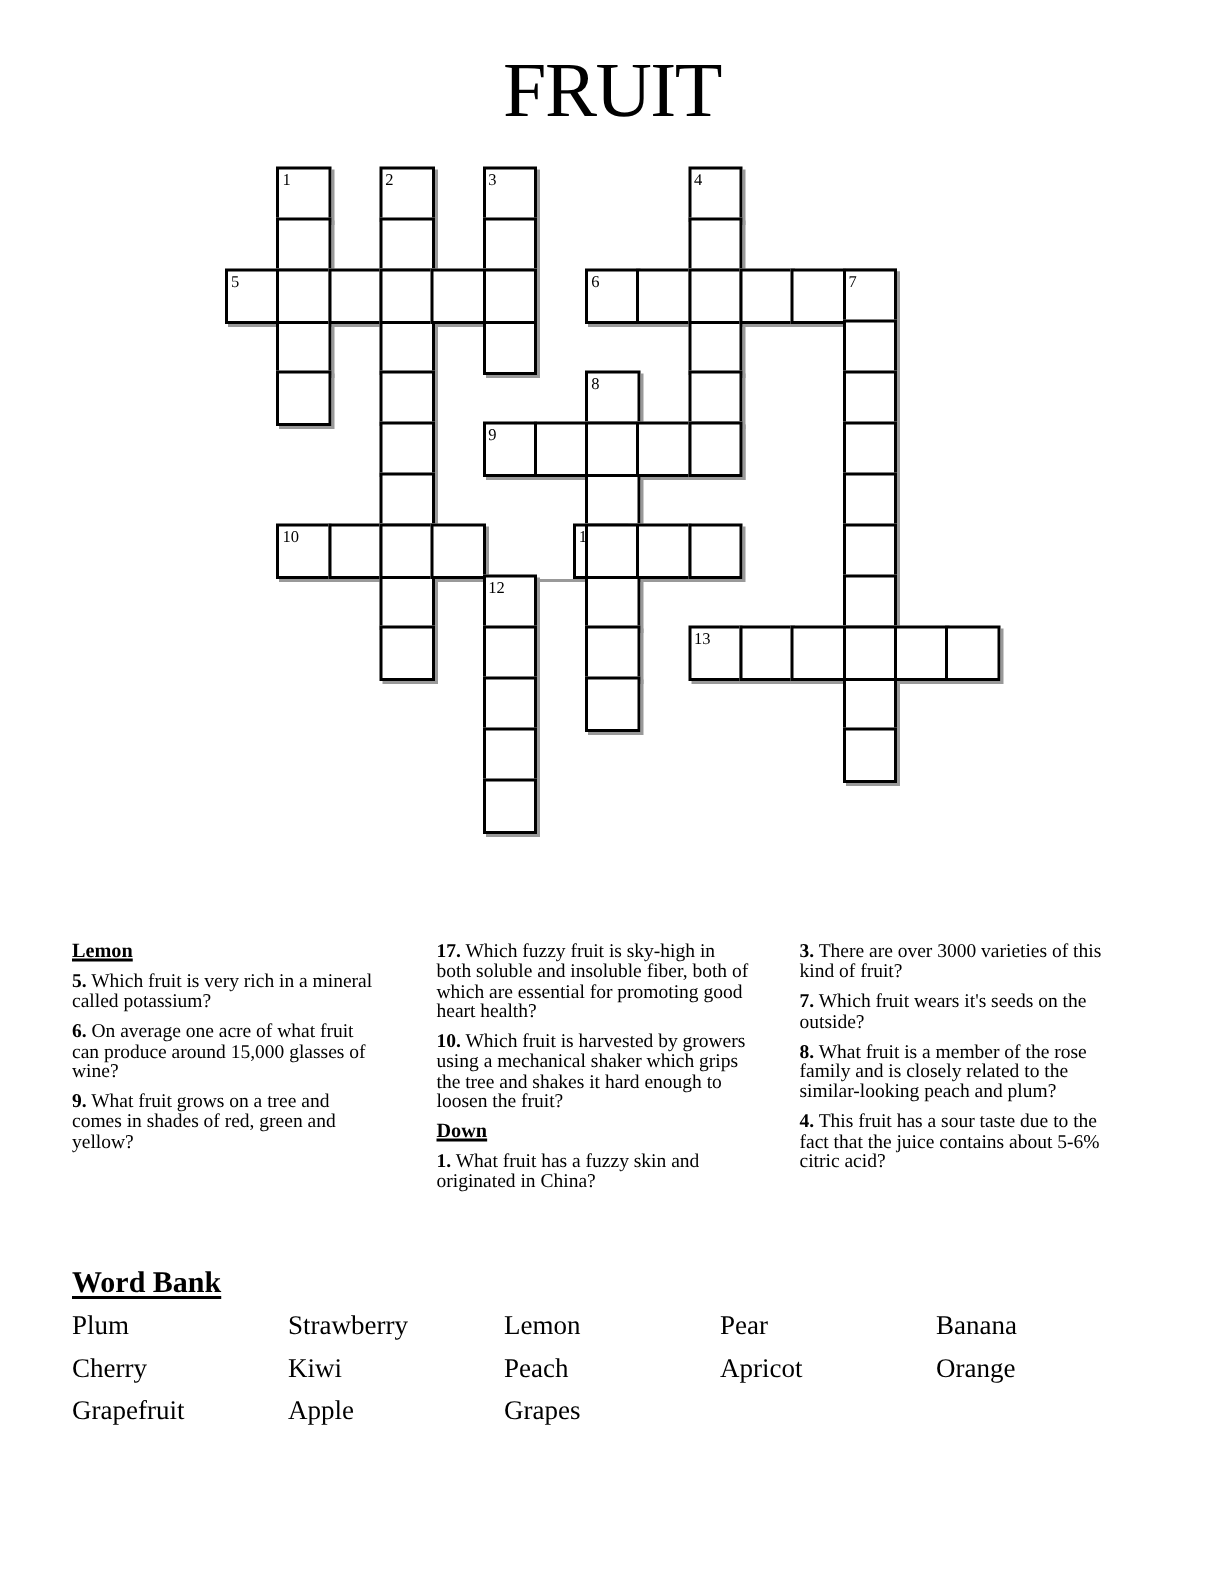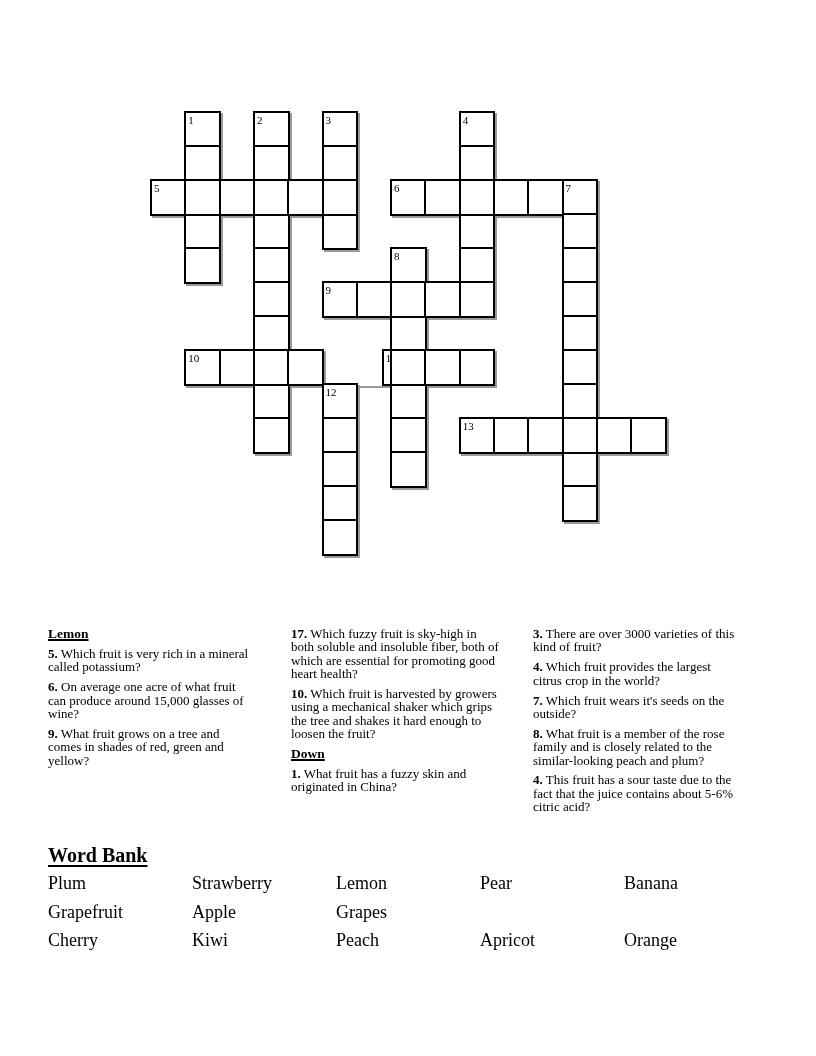--- a/index.html
+++ b/index.html
@@ -38,20 +38,21 @@
     text-underline-offset:3px;
   }
   #wordbank { position:absolute; left:48px; top:869px; width:740px; }
   .wb-row { line-height:28.6px; height:28.6px; white-space:nowrap; }
   .wb-item { display:inline-block; width:144px; font-size:18px; vertical-align:top; }
 </style>
 </head>
 <body>
 
 <div class="page">
+  <h1 class="title">FRUIT</h1>
 
   <div id="grid">
       <div class="cell-shadow" style="left: 34.3px; top: 0px;"></div>
       <div class="cell-shadow" style="left: 34.3px; top: 34px;"></div>
       <div class="cell-shadow" style="left: 34.3px; top: 68px;"></div>
       <div class="cell-shadow" style="left: 34.3px; top: 102px;"></div>
       <div class="cell-shadow" style="left: 34.3px; top: 136px;"></div>
       <div class="cell-shadow" style="left: 102.9px; top: 0px;"></div>
       <div class="cell-shadow" style="left: 102.9px; top: 34px;"></div>
       <div class="cell-shadow" style="left: 102.9px; top: 68px;"></div>
@@ -238,25 +239,24 @@
       <p class="clue"><b>9.</b> What fruit grows on a tree and<br> comes in shades of red, green and<br> yellow?</p>
     </div>
   <div class="cluecol" id="cluecol-1">
       <p class="clue"><b>17.</b> Which fuzzy fruit is sky-high in<br> both soluble and insoluble fiber, both of<br> which are essential for promoting good<br> heart health?</p>
       <p class="clue"><b>10.</b> Which fruit is harvested by growers<br> using a mechanical shaker which grips<br> the tree and shakes it hard enough to<br> loosen the fruit?</p>
       <div class="cluehead">Down</div>
       <p class="clue"><b>1.</b> What fruit has a fuzzy skin and<br> originated in China?</p>
     </div>
   <div class="cluecol" id="cluecol-2">
       <p class="clue"><b>3.</b> There are over 3000 varieties of this<br> kind of fruit?</p>
-      <p class="clue"><b>4.</b> Which fruit provides the largest<br> citrus crop in the world?</p>
       <p class="clue"><b>7.</b> Which fruit wears it's seeds on the<br> outside?</p>
       <p class="clue"><b>8.</b> What fruit is a member of the rose<br> family and is closely related to the<br> similar-looking peach and plum?</p>
       <p class="clue"><b>4.</b> This fruit has a sour taste due to the<br> fact that the juice contains about 5-6%<br> citric acid?</p>
     </div>
 
   <div class="wb-title">Word Bank</div>
   <div id="wordbank">
       <div class="wb-row"><span class="wb-item">Plum</span><span class="wb-item">Strawberry</span><span class="wb-item">Lemon</span><span class="wb-item">Pear</span><span class="wb-item">Banana</span></div>
+      <div class="wb-row"><span class="wb-item">Cherry</span><span class="wb-item">Kiwi</span><span class="wb-item">Peach</span><span class="wb-item">Apricot</span><span class="wb-item">Orange</span></div>
       <div class="wb-row"><span class="wb-item">Grapefruit</span><span class="wb-item">Apple</span><span class="wb-item">Grapes</span></div>
-      <div class="wb-row"><span class="wb-item">Cherry</span><span class="wb-item">Kiwi</span><span class="wb-item">Peach</span><span class="wb-item">Apricot</span><span class="wb-item">Orange</span></div>
     </div>
 </div>
 
 </body></html>

